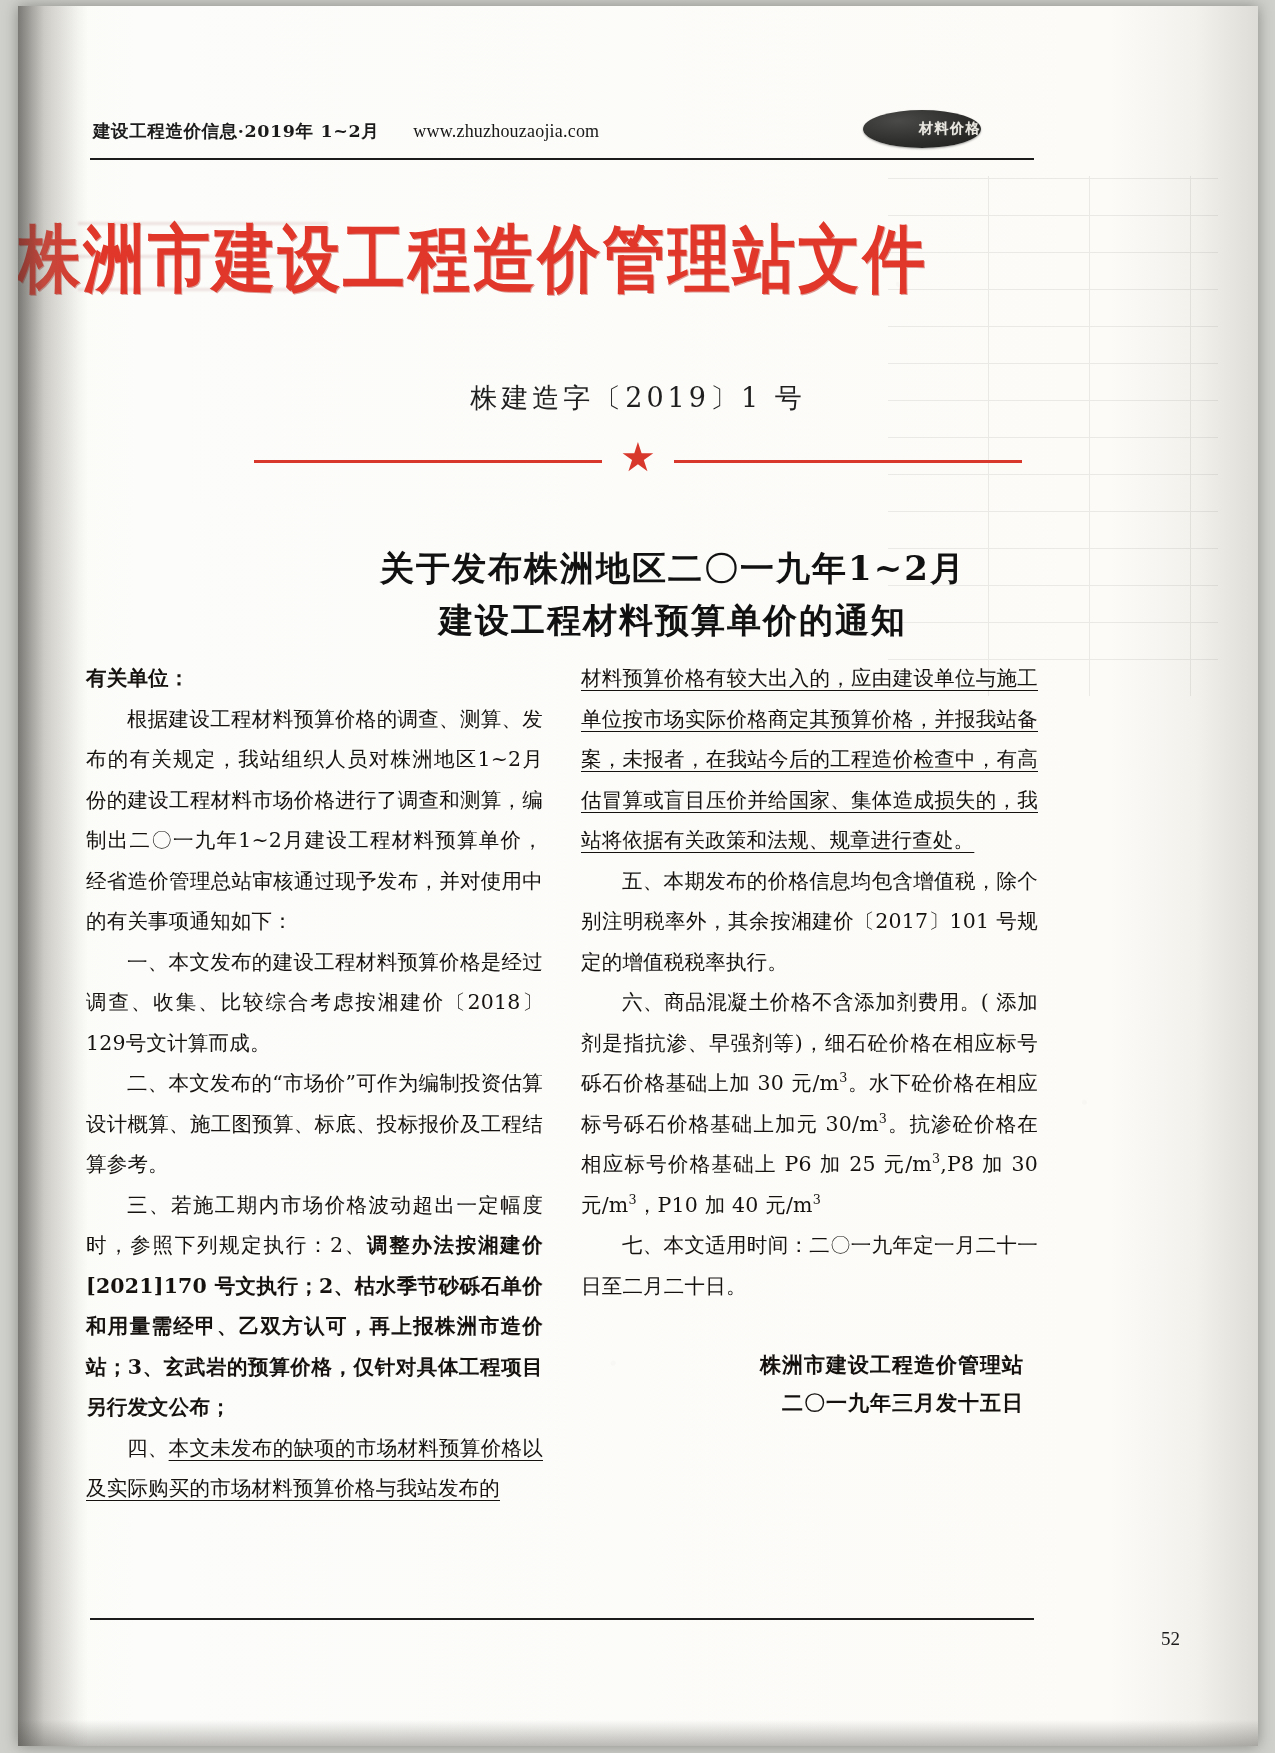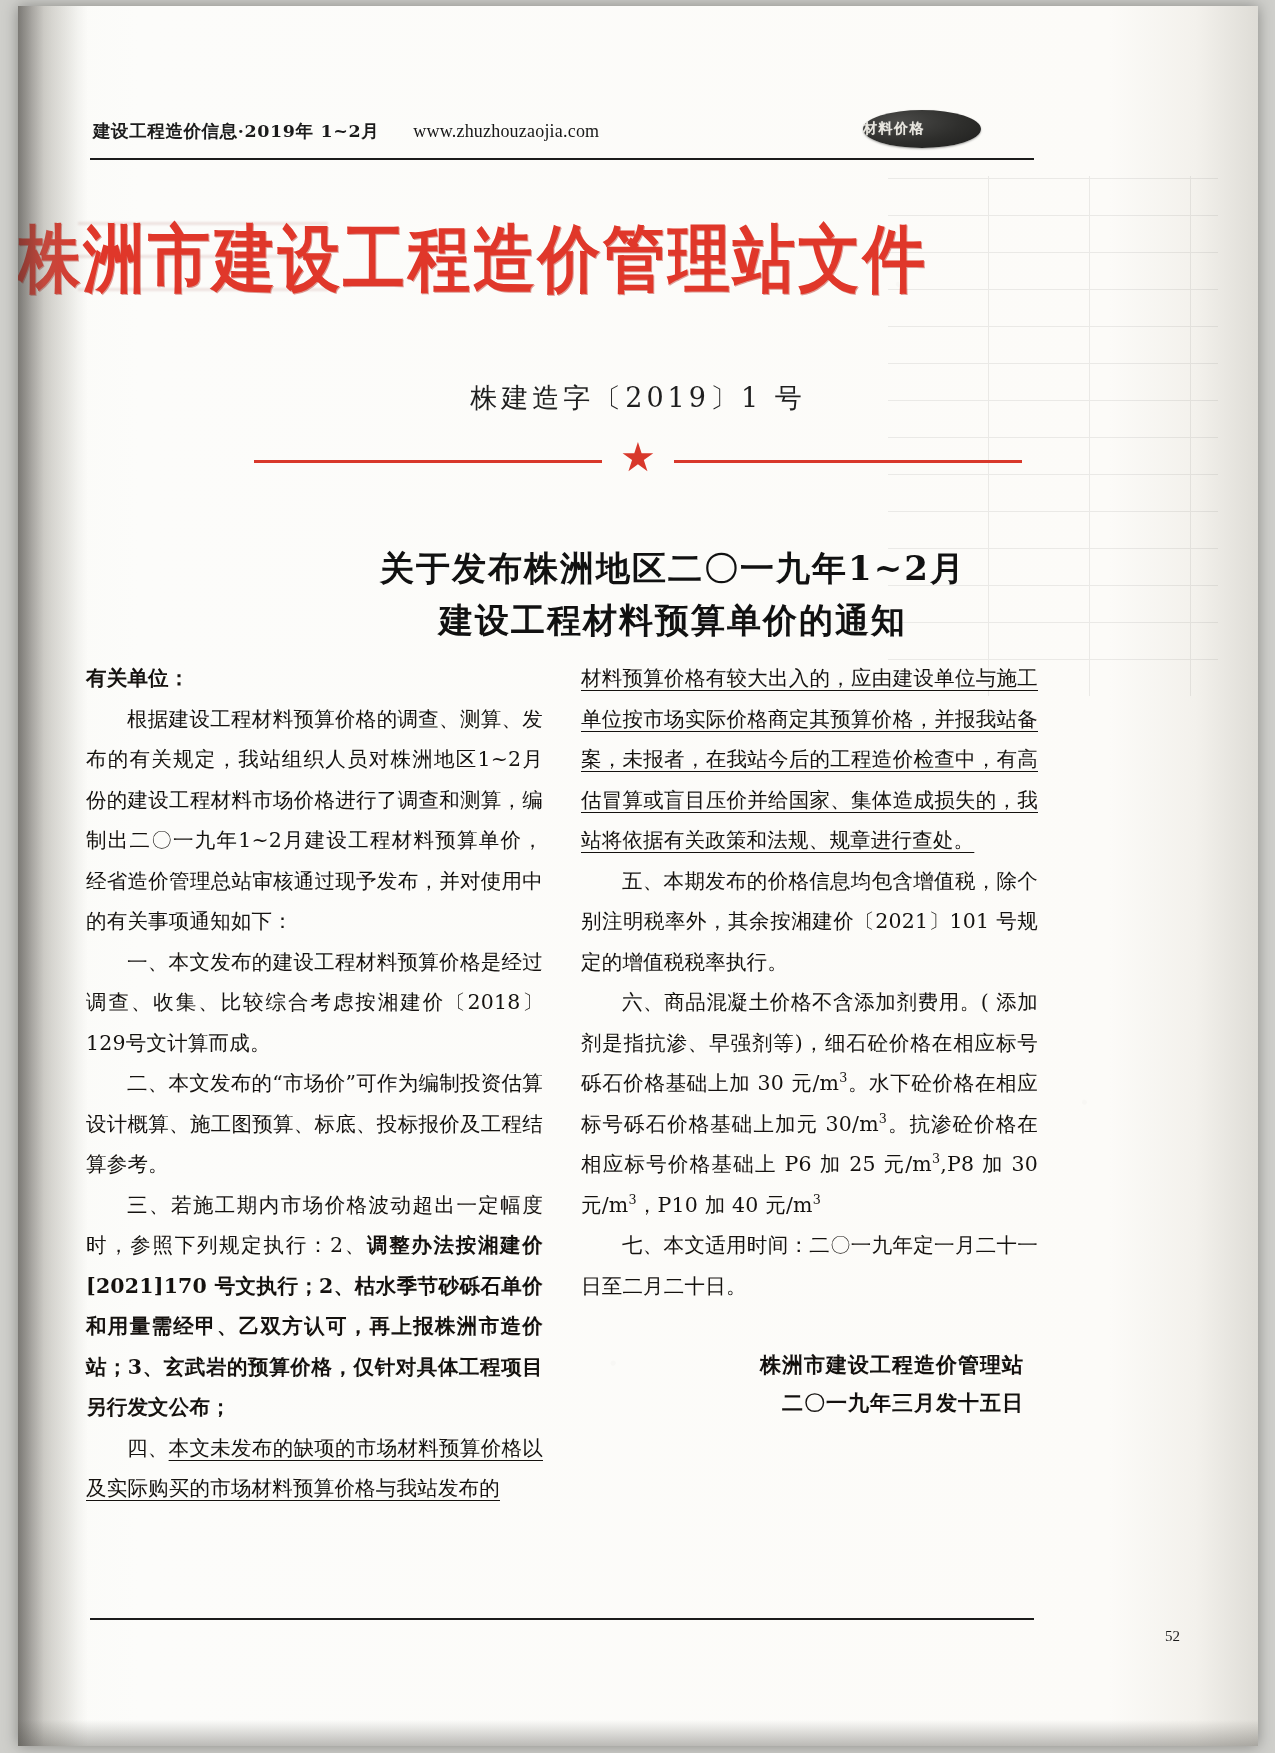--- a/index.html
+++ b/index.html
@@ -62,21 +62,21 @@
   }
   .runhead .rh-url{
     margin-left:34px;
     font-family:"Liberation Serif",serif;
     font-size:18px;color:#161616;letter-spacing:.2px;
   }
   .badge{
     position:absolute;left:845px;top:104px;
     width:118px;height:38px;border-radius:50%;
     background:radial-gradient(ellipse at 30% 28%,#4a4a48 0%,#2e2e2c 55%,#1d1d1c 100%);
-    display:flex;align-items:center;justify-content:flex-start;
+    display:flex;align-items:center;justify-content:flex-end;
     box-shadow:0 1px 2px rgba(0,0,0,.35);
   }
   .badge span{
     color:#e9e7e0;font-size:14px;letter-spacing:1.5px;
     font-family:"DejaVu Serif",serif;font-weight:700;
     text-shadow:0 0 1px rgba(255,255,255,.45);
   }
   .rule-top{
     position:absolute;left:72px;top:152px;width:944px;height:0;
     border-top:2.4px solid #1c1c1c;
@@ -155,21 +155,21 @@
     padding-right:14px;
   }
 
   .rule-bottom{
     position:absolute;left:72px;top:1612px;width:944px;height:0;
     border-top:2.4px solid #1c1c1c;
   }
   .pageno{
     position:absolute;right:78px;top:1622px;
     font-family:"Liberation Serif",serif;
-    font-size:15px;color:#1b1b1b;text-align:center;
+    font-size:19px;color:#1b1b1b;text-align:center;
   }
   
   .speckle{
     position:absolute;inset:0;pointer-events:none;opacity:.35;
     background:
       radial-gradient(circle at 22% 41%,rgba(150,146,138,.14) 0 2px,transparent 3px),
       radial-gradient(circle at 71% 16%,rgba(150,146,138,.12) 0 2px,transparent 3px),
       radial-gradient(circle at 48% 78%,rgba(150,146,138,.12) 0 2px,transparent 3px),
       radial-gradient(circle at 86% 63%,rgba(150,146,138,.10) 0 2px,transparent 3px);
   }
@@ -217,21 +217,21 @@
         <p class="lead">有关单位：</p>
         <p class="ind">根据建设工程材料预算价格的调查、测算、发布的有关规定，我站组织人员对株洲地区1~2月份的建设工程材料市场价格进行了调查和测算，编制出二〇一九年1~2月建设工程材料预算单价，经省造价管理总站审核通过现予发布，并对使用中的有关事项通知如下：</p>
         <p class="ind">一、本文发布的建设工程材料预算价格是经过调查、收集、比较综合考虑按湘建价〔2018〕129号文计算而成。</p>
         <p class="ind">二、本文发布的“市场价”可作为编制投资估算设计概算、施工图预算、标底、投标报价及工程结算参考。</p>
         <p class="ind"><span>三、若施工期内市场价格波动超出一定幅度时，参照下列规定执行：2、</span><span class="bold">调整办法按湘建价[2021]170 号文执行；2、枯水季节砂砾石单价和用量需经甲、乙双方认可，再上报株洲市造价站；3、玄武岩的预算价格，仅针对具体工程项目另行发文公布；</span></p>
         <p class="ind"><span>四、</span><span class="uline">本文未发布的缺项的市场材料预算价格以及实际购买的市场材料预算价格与我站发布的</span></p>
       </div>
 
       <div class="col">
         <p><span class="uline">材料预算价格有较大出入的，应由建设单位与施工单位按市场实际价格商定其预算价格，并报我站备案，未报者，在我站今后的工程造价检查中，有高估冒算或盲目压价并给国家、集体造成损失的，我站将依据有关政策和法规、规章进行查处。</span></p>
-        <p class="ind">五、本期发布的价格信息均包含增值税，除个别注明税率外，其余按湘建价〔2021〕101 号规定的增值税税率执行。</p>
+        <p class="ind">五、本期发布的价格信息均包含增值税，除个别注明税率外，其余按湘建价〔2017〕101 号规定的增值税税率执行。</p>
         <p class="ind"><span>六、商品混凝土价格不含添加剂费用。( 添加剂是指抗渗、早强剂等)，细石砼价格在相应标号砾石价格基础上加 30 元/m</span><sup>3</sup><span>。水下砼价格在相应标号砾石价格基础上加元 30/m</span><sup>3</sup><span>。抗渗砼价格在相应标号价格基础上 P6 加 25 元/m</span><sup>3</sup><span>,P8 加 30 元/m</span><sup>3</sup><span>，P10 加 40 元/m</span><sup>3</sup></p>
         <p class="ind">七、本文适用时间：二〇一九年定一月二十一日至二月二十日。</p>
 
         <div class="sig">
           <div>株洲市建设工程造价管理站</div>
           <div>二〇一九年三月发十五日</div>
         </div>
       </div>
 
     </div>

